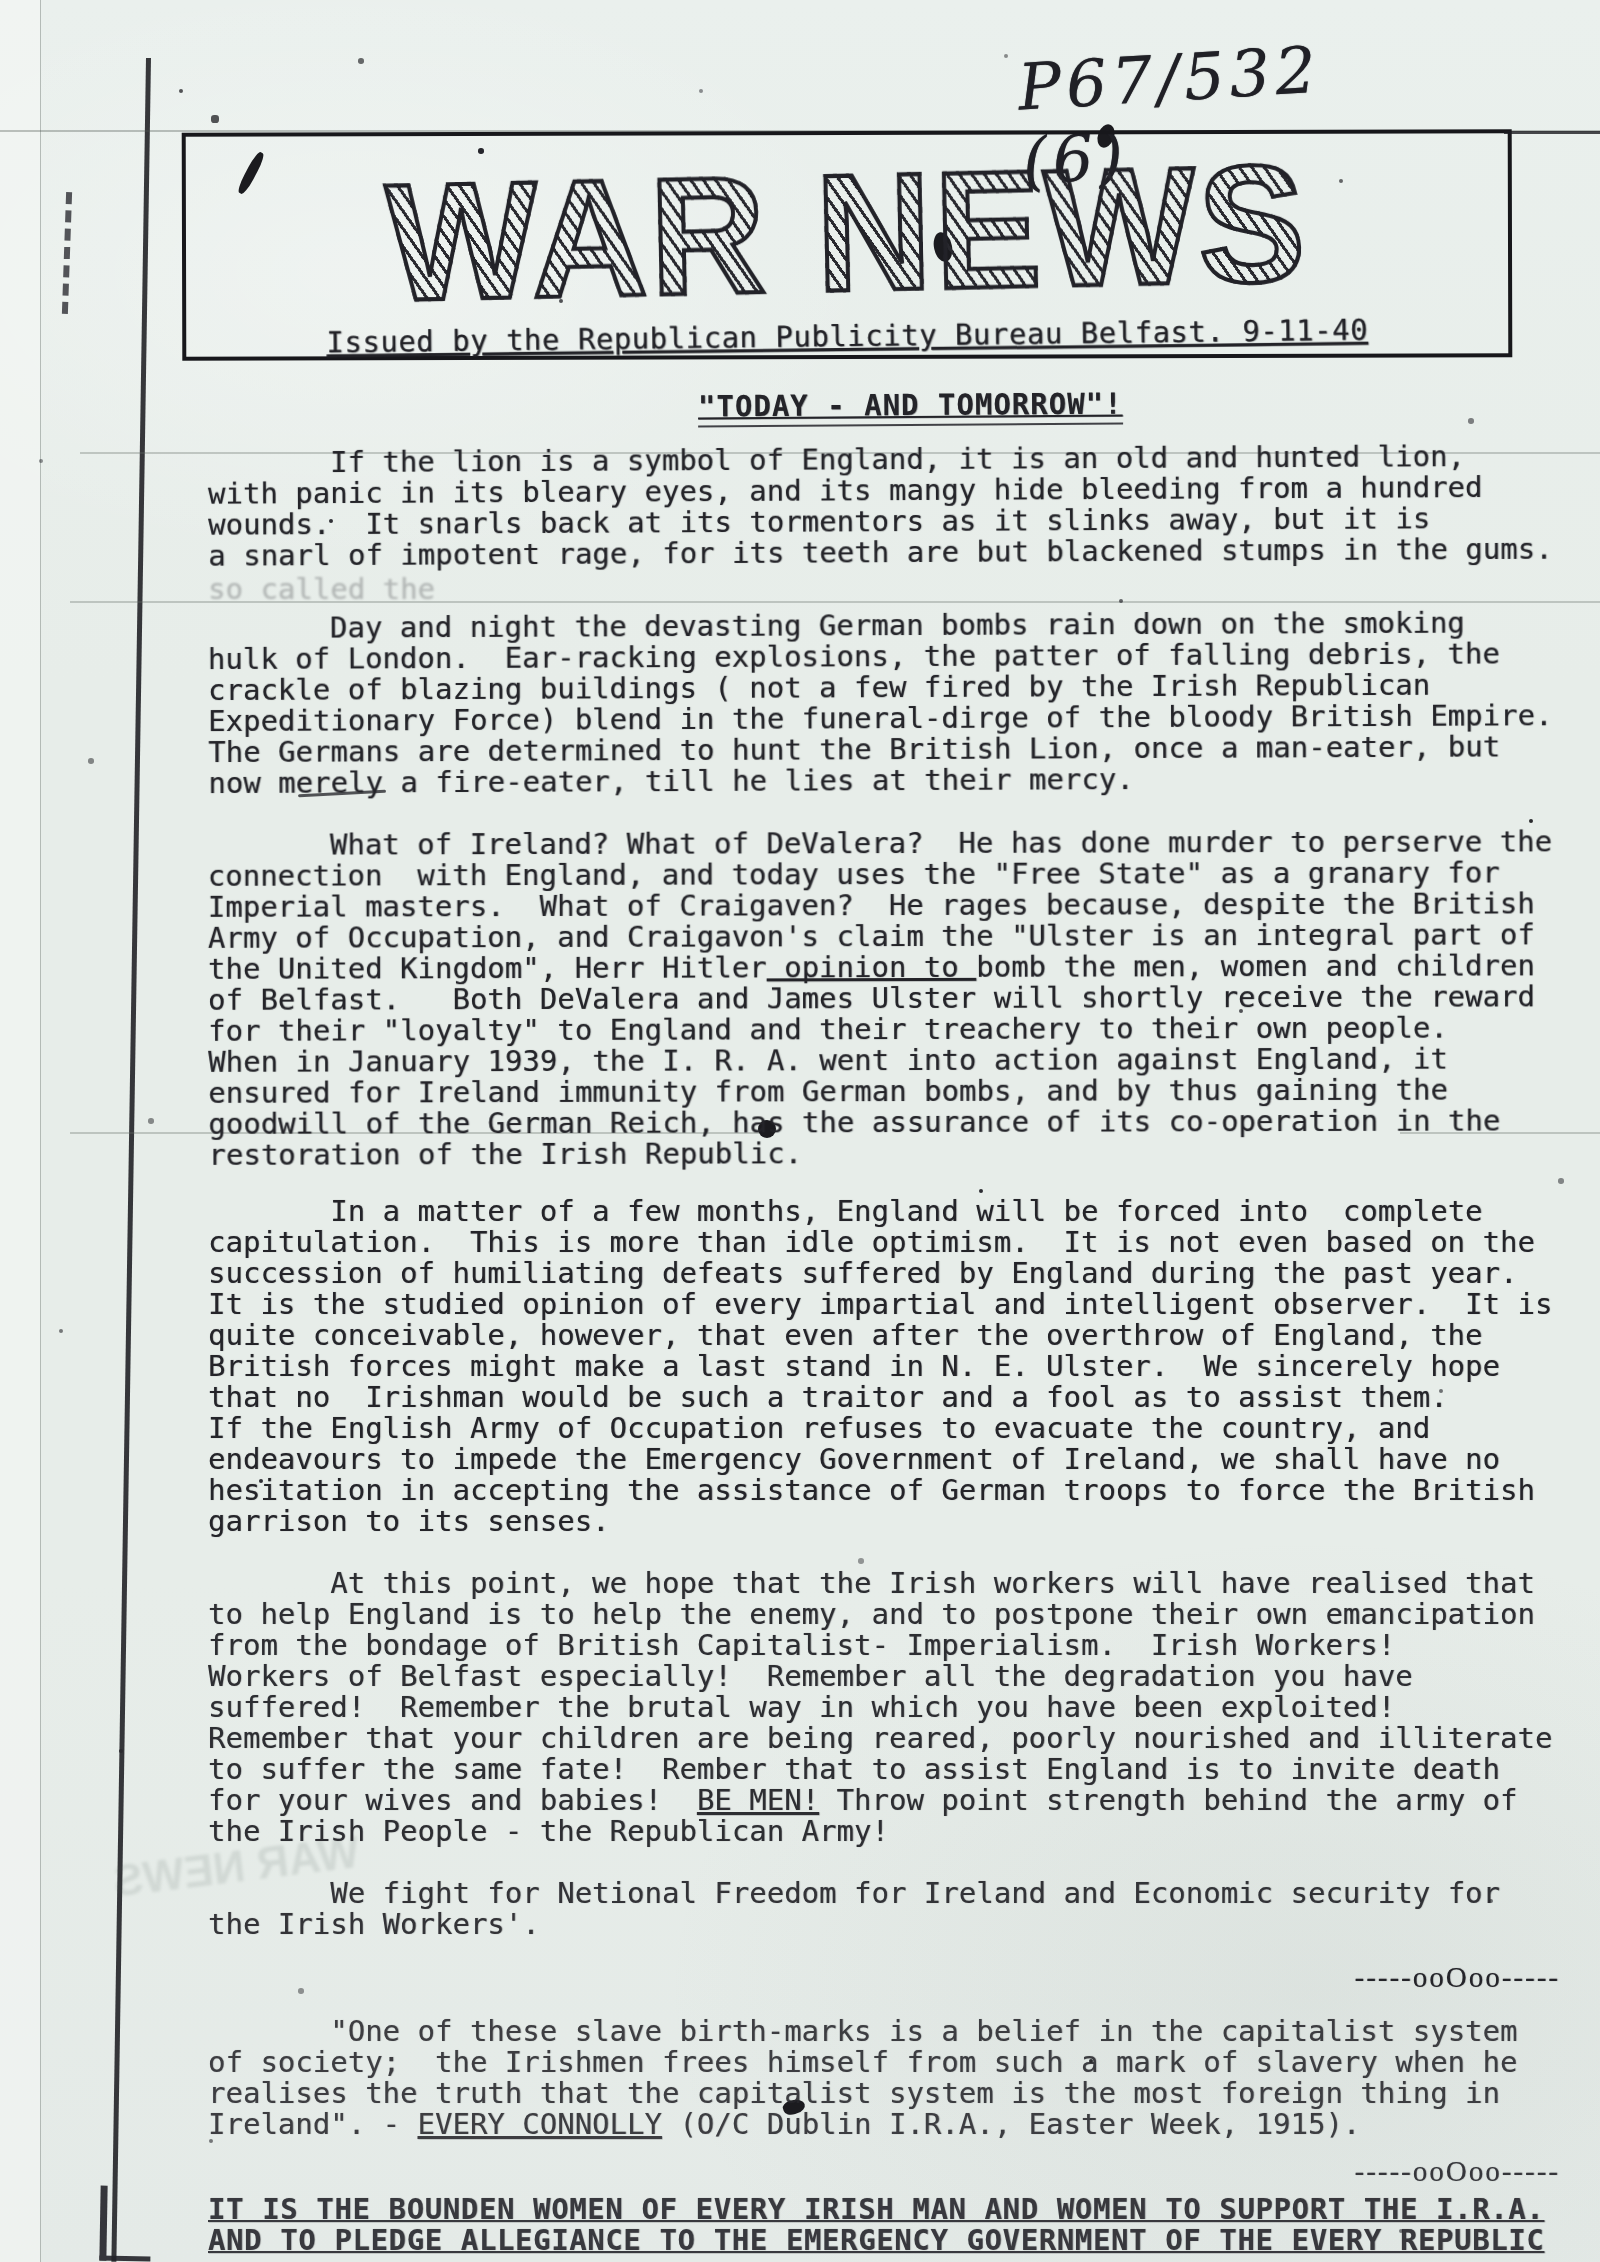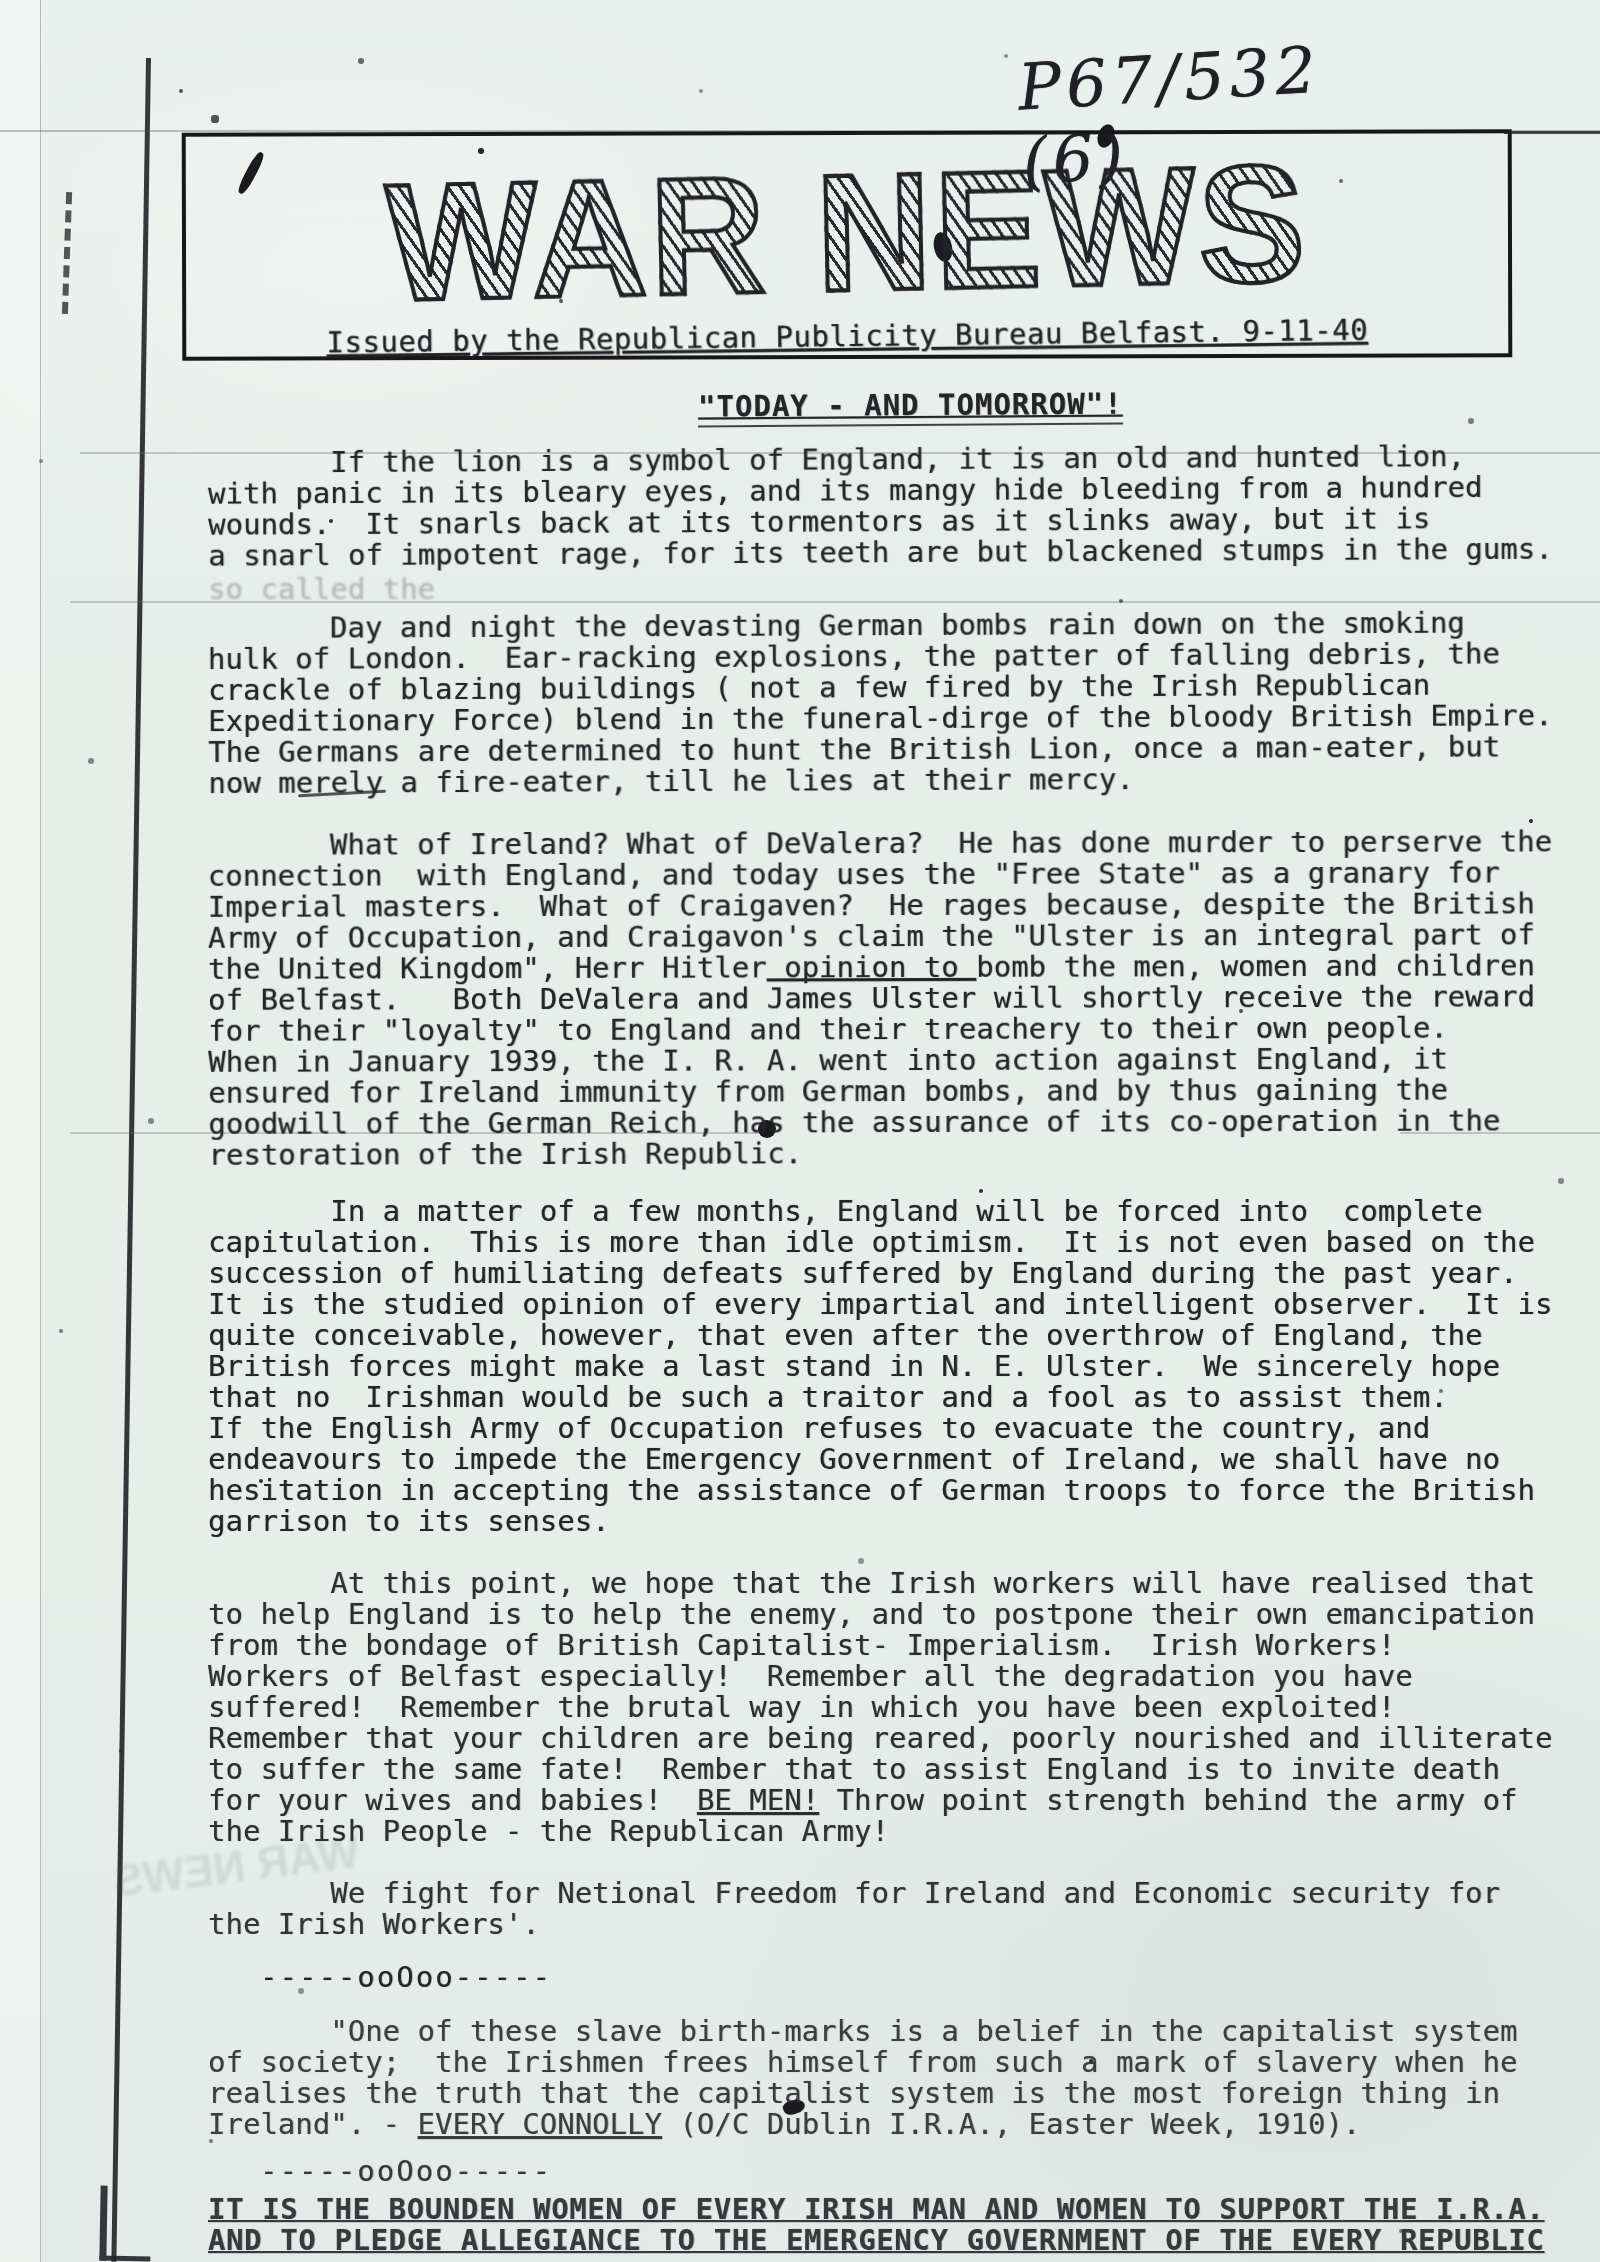--- a/index.html
+++ b/index.html
@@ -48,21 +48,21 @@
     font-size:64px;letter-spacing:5px;color:#202026;
     transform:rotate(-3.5deg);text-shadow:0 0 1px rgba(30,30,36,.8);
   }
   .headline{
     top:390px;left:260px;width:1300px;text-align:center;
     font-weight:bold;letter-spacing:1px;
   }
   .headline span{display:inline-block;text-decoration:underline;text-decoration-thickness:2px;
     border-bottom:2px solid rgba(40,40,46,.85);padding-bottom:3px;transform:rotate(-.4deg);}
   .ghost{opacity:.28;filter:blur(1.1px);}
-  .divider{left:260px;width:1300px;text-align:left;letter-spacing:2px;}
+  .divider{left:260px;width:1300px;text-align:right;letter-spacing:2px;font-family:Liberation Serif, serif;}
   .footer{
     left:150px;width:1434px;padding:0 0 12px 58px;box-sizing:border-box;
     font-weight:bold;letter-spacing:.6px;color:#2a2a30;
     border-bottom:6px double rgba(38,38,44,.85);
   }
   .footer .fl{text-decoration:underline;text-decoration-thickness:2px;}
   
   .vline{position:absolute;left:146px;top:58px;width:5px;height:2204px;background:#1d1d21;opacity:.88;
     transform:rotate(.9deg);transform-origin:top left;}
   .crease{position:absolute;left:40px;top:0;width:1px;height:2262px;background:rgba(150,158,154,.65);}
@@ -202,20 +202,20 @@
 the Irish People - the Republican Army!</span></div>
 
   <div class="txt p6 ink">       We fight for Netional Freedom for Ireland and Economic security for
 the Irish Workers'.</div>
 
   <div class="txt divider d1 ink">-----ooOoo-----</div>
 
   <div class="txt p7 ink"><span>       "One of these slave birth-marks is a belief in the capitalist system
 of society;  the Irishmen frees himself from such a mark of slavery when he
 realises the truth that the capitalist system is the most foreign thing in
-Ireland". - </span><span class="u3">EVERY CONNOLLY</span><span> (O/C Dublin I.R.A., Easter Week, 1910).</span></div>
+Ireland". - </span><span class="u3">EVERY CONNOLLY</span><span> (O/C Dublin I.R.A., Easter Week, 1915).</span></div>
 
   <div class="txt divider d2 ink">-----ooOoo-----</div>
 
   <div class="txt footer pf ink"><span class="fl">IT IS THE BOUNDEN WOMEN OF EVERY IRISH MAN AND WOMEN TO SUPPORT THE I.R.A.</span>
 <span class="fl">AND TO PLEDGE ALLEGIANCE TO THE EMERGENCY GOVERNMENT OF THE EVERY REPUBLIC</span></div>
 
 </div>
 
 </body></html>

